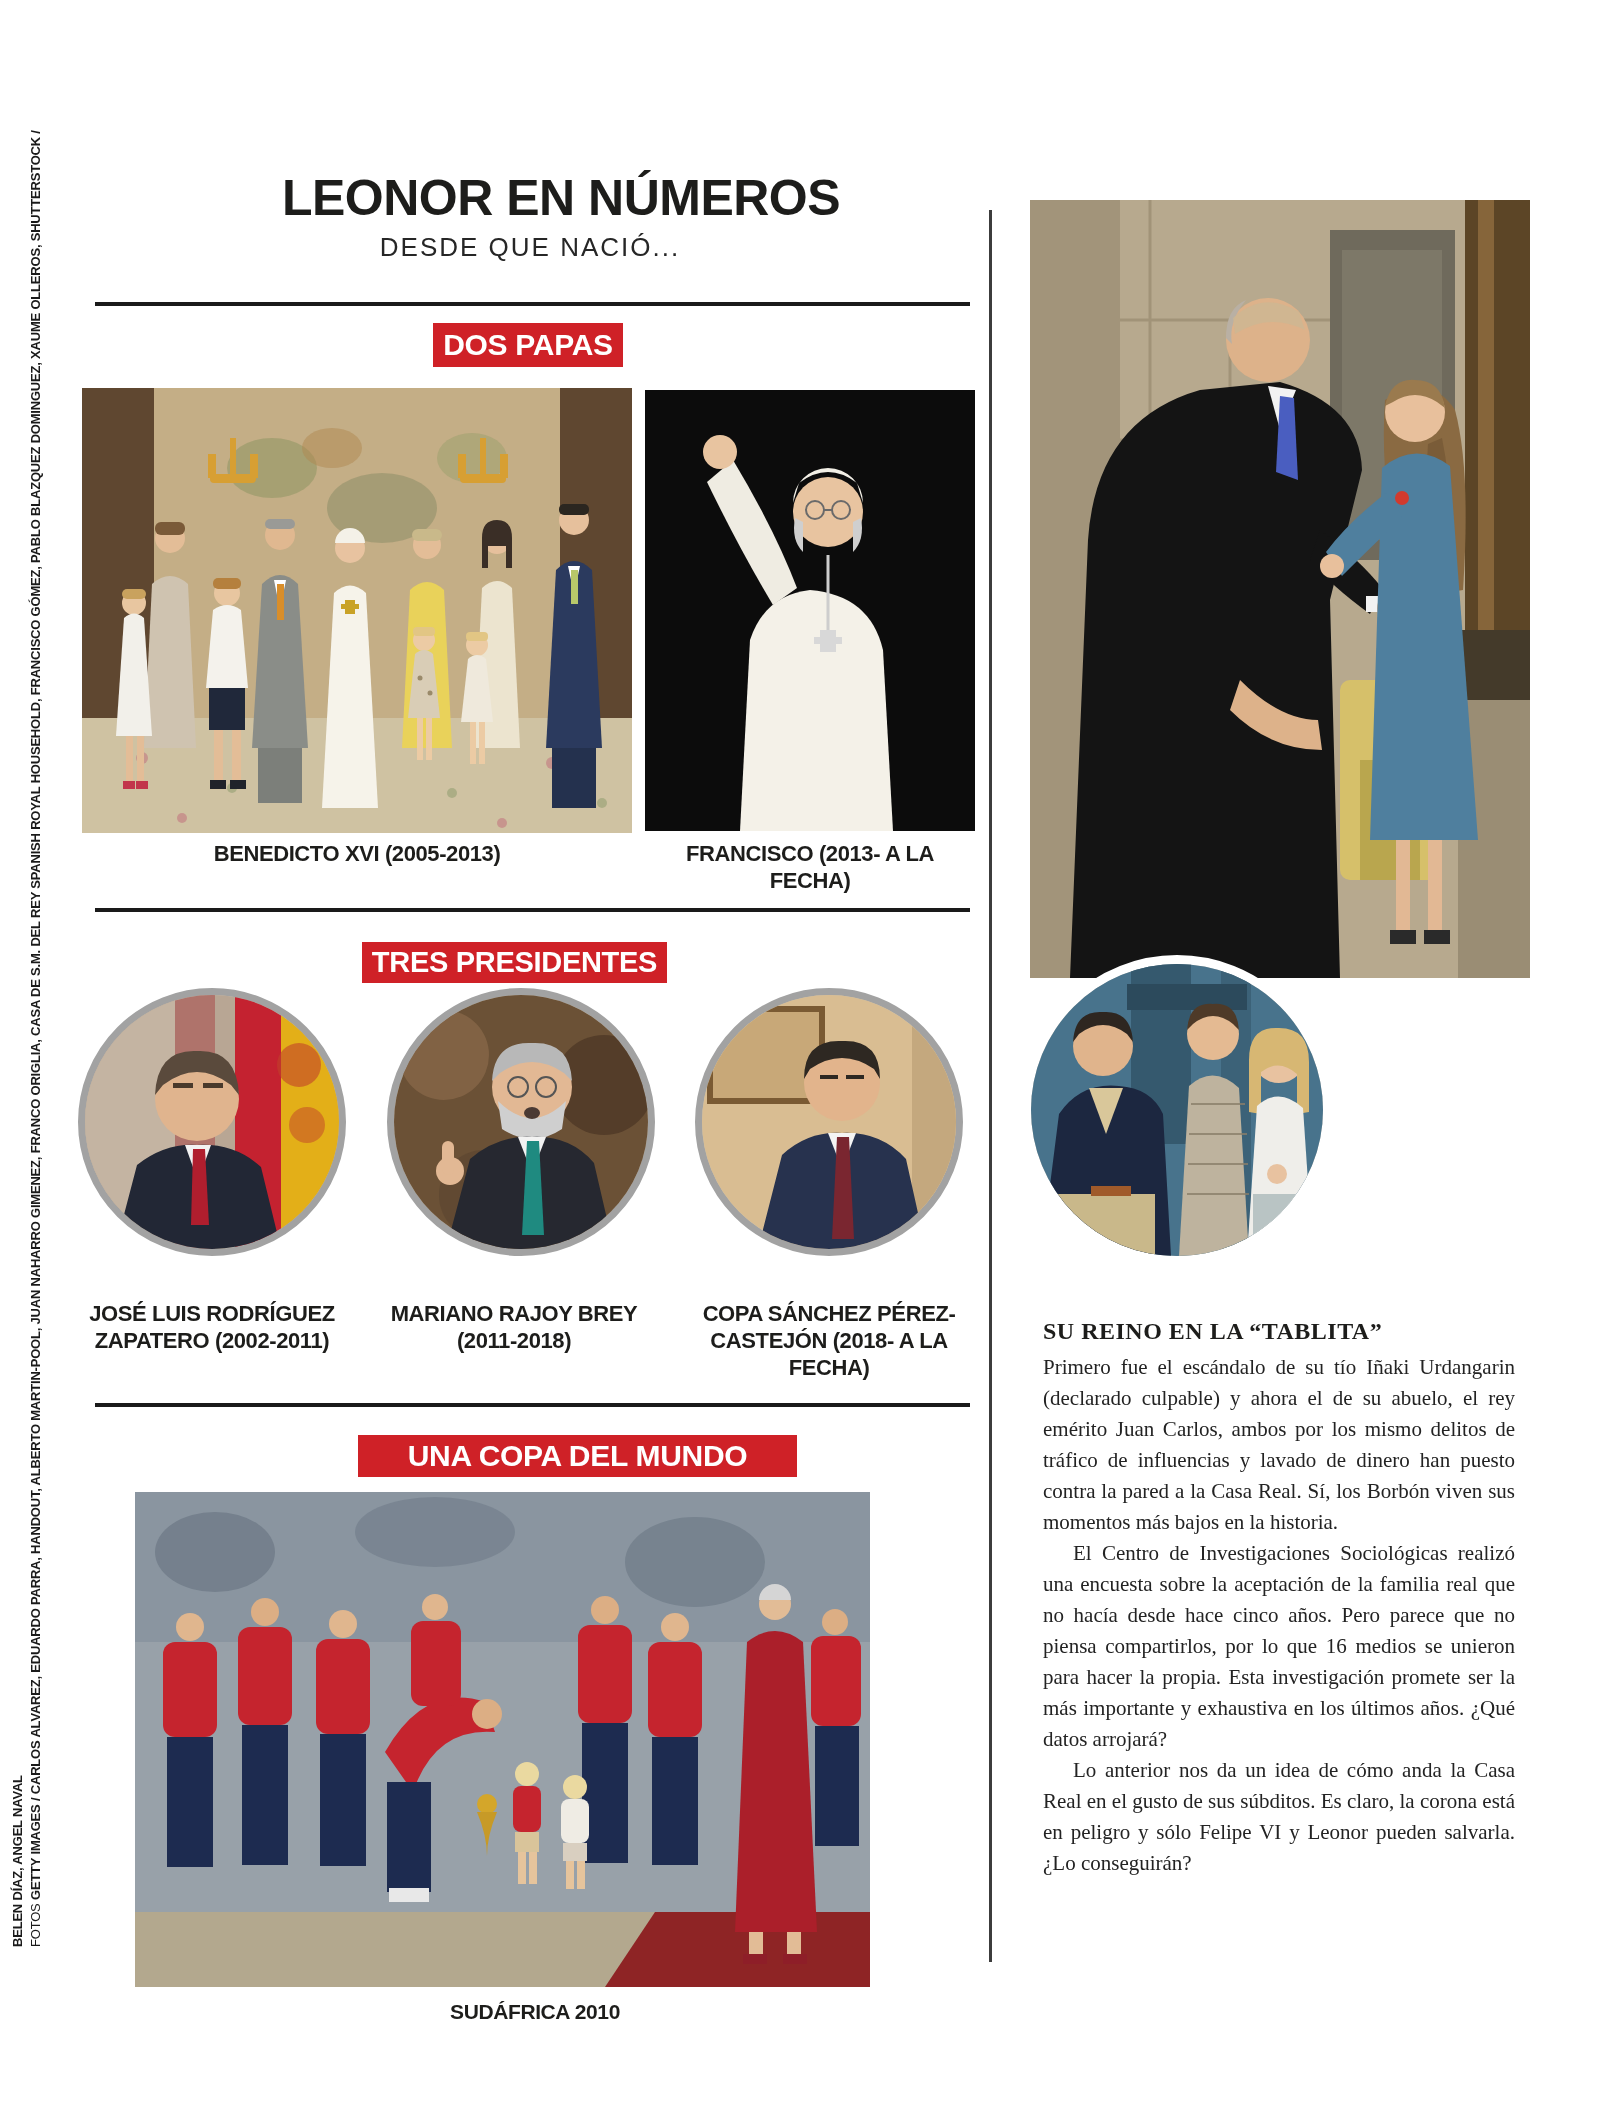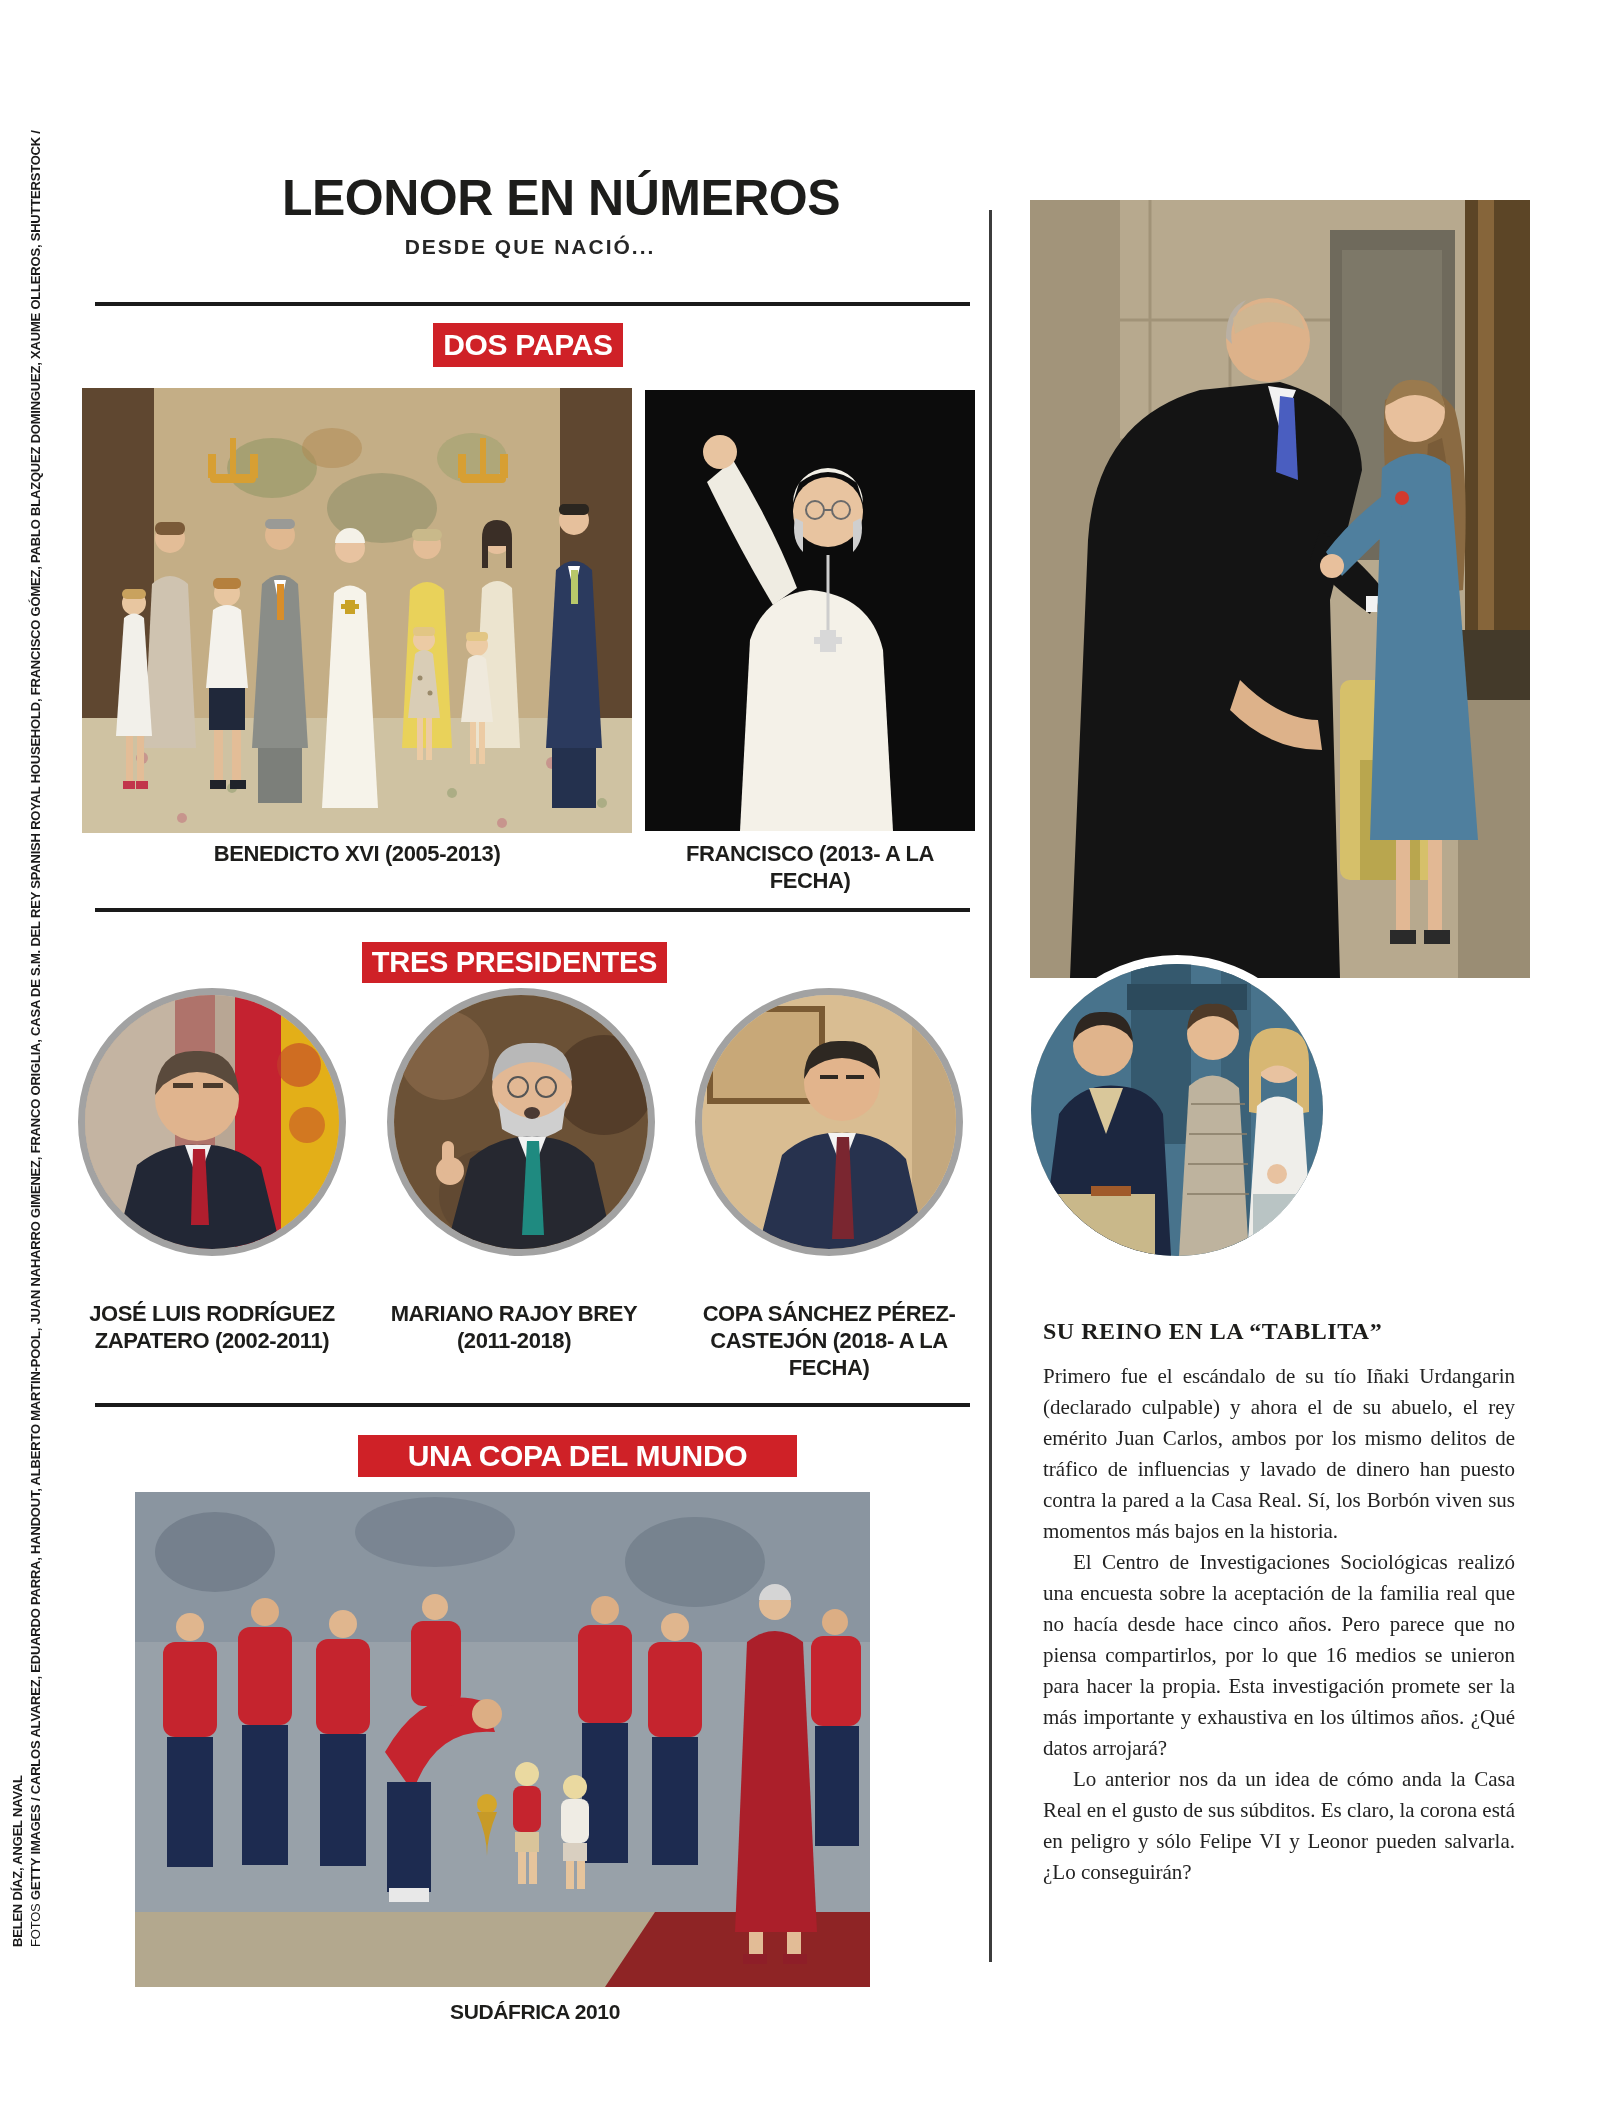--- a/index.html
+++ b/index.html
@@ -2,38 +2,38 @@
 <html><head>
 <meta charset="utf-8">
 <style>
   html,body{margin:0;padding:0;background:#ffffff;}
   #page{position:relative;width:1616px;height:2127px;background:#fff;overflow:hidden;
         font-family:"Liberation Sans",sans-serif;color:#1d1d1b;}
   .abs{position:absolute;}
   
   #title{left:0;top:172px;width:1060px;text-align:center;font-size:50px;line-height:52px;
          font-weight:bold;letter-spacing:-.5px;color:#1d1d1b;padding-left:31px;}
-  #subtitle{left:0;top:228px;width:1060px;text-align:center;font-size:21px;line-height:38px;
-            font-weight:bold;letter-spacing:2px;color:#262626;}
+  #subtitle{left:0;top:228px;width:1060px;text-align:center;font-size:26px;line-height:38px;
+            font-weight:normal;letter-spacing:2px;color:#262626;}
   .hrule{left:95px;width:875px;height:4px;background:#1a1a1a;}
   
   .badge{background:#cf2127;color:#fff;font-weight:bold;text-align:center;letter-spacing:-.3px;}
   
   .cap{font-weight:bold;font-size:22px;line-height:27px;text-align:center;letter-spacing:-.4px;color:#1d1d1b;}
   
   .photo{position:absolute;overflow:hidden;background:#d8d2c6;}
   .photo svg{display:block;width:100%;height:100%;}
   .pcircle{position:absolute;border-radius:50%;overflow:hidden;box-sizing:border-box;
            border:7px solid #a2a2a2;background:#c9c2b4;}
   .pcircle svg{display:block;width:100%;height:100%;}
   
   #divider{left:989px;top:210px;width:3px;height:1752px;background:#3c3c3c;}
   
   #article{left:1043px;top:1316px;width:472px;font-family:"Liberation Serif",serif;}
-  #article h2{margin:0 0 15px 0;font-size:24px;line-height:30px;letter-spacing:.5px;color:#1d1d1b;}
+  #article h2{margin:0 0 6px 0;font-size:24px;line-height:30px;letter-spacing:.5px;color:#1d1d1b;}
   #article p{margin:0;font-size:21px;line-height:31px;text-align:justify;color:#232323;}
   #article p.indent{text-indent:30px;}
   
   .credit{position:absolute;top:1945px;width:0;height:0;}
   .credit>span{display:inline-block;transform:rotate(-90deg);transform-origin:0 0;
                white-space:nowrap;font-size:13px;letter-spacing:-.2px;color:#1a1a1a;}
   .credit b{font-weight:bold;}
 </style>
 </head>
 <body>

